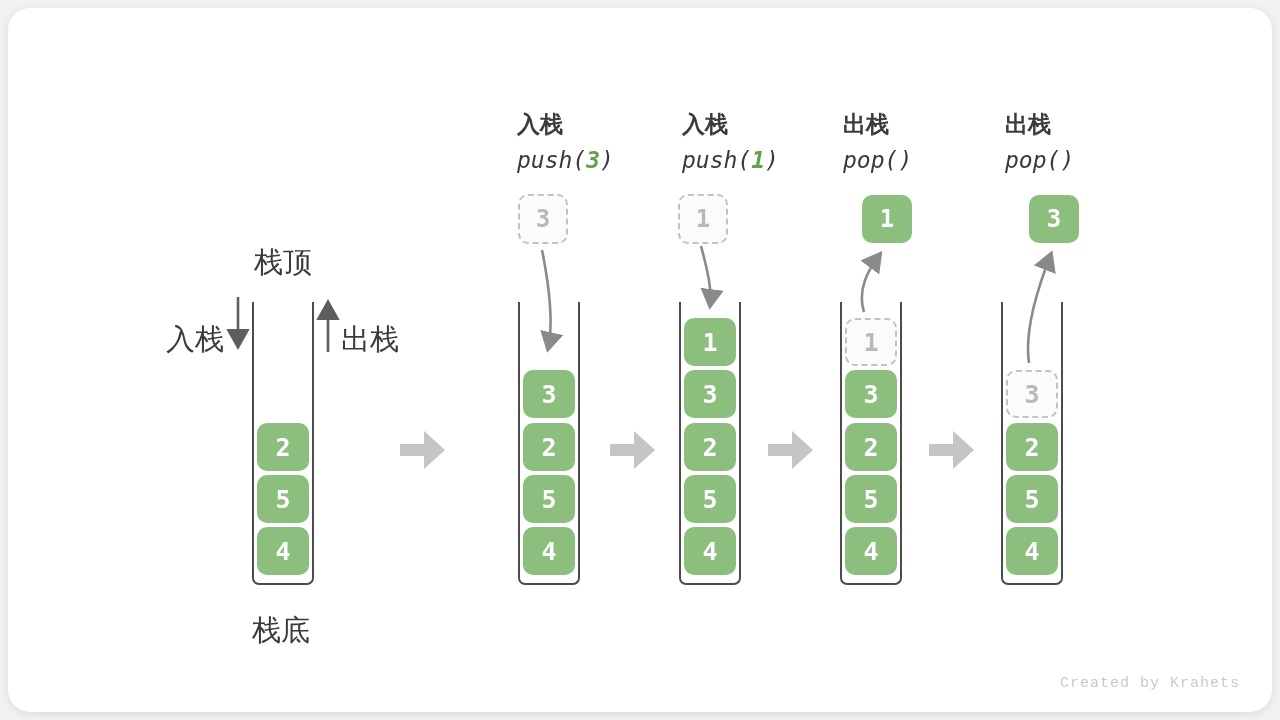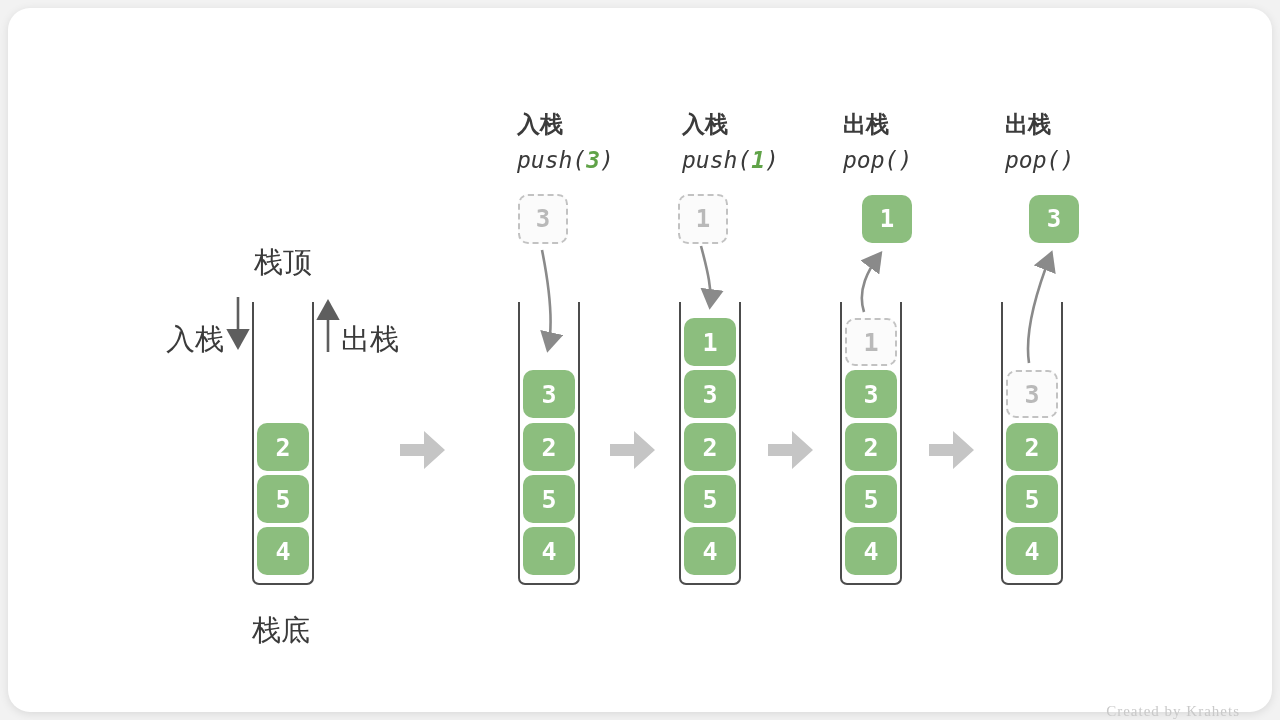--- a/index.html
+++ b/index.html
@@ -41,22 +41,22 @@
   .f4{left:862px;}.f5{left:1029px;}
   
   .zh-label{position:absolute;font-size:29px;font-weight:normal;color:#3b3b3b;}
   .lbl-top{left:252px;top:243px;width:62px;text-align:center;}
   .lbl-bottom{left:252px;top:611px;width:62px;text-align:left;}
   .lbl-push{left:160px;top:320px;width:64px;text-align:right;}
   .lbl-pop{left:341px;top:320px;width:64px;text-align:left;}
   
   svg.overlay{position:absolute;left:0;top:0;width:1280px;height:720px;pointer-events:none;}
   
-  .footer{position:absolute;right:40px;top:675px;font-family:Liberation Serif, serif;
-    font-size:15px;color:#c9c9c9;letter-spacing:1px;margin-top:28px;}
+  .footer{position:absolute;right:40px;top:675px;font-family:Liberation Mono, monospace;
+    font-size:15px;color:#c9c9c9;letter-spacing:1px;}
 </style>
 </head>
 <body>
 
 <div id="canvas">
   <div class="card"></div>
 
 
   <div class="op c2">
     <div class="l1">入栈</div>

